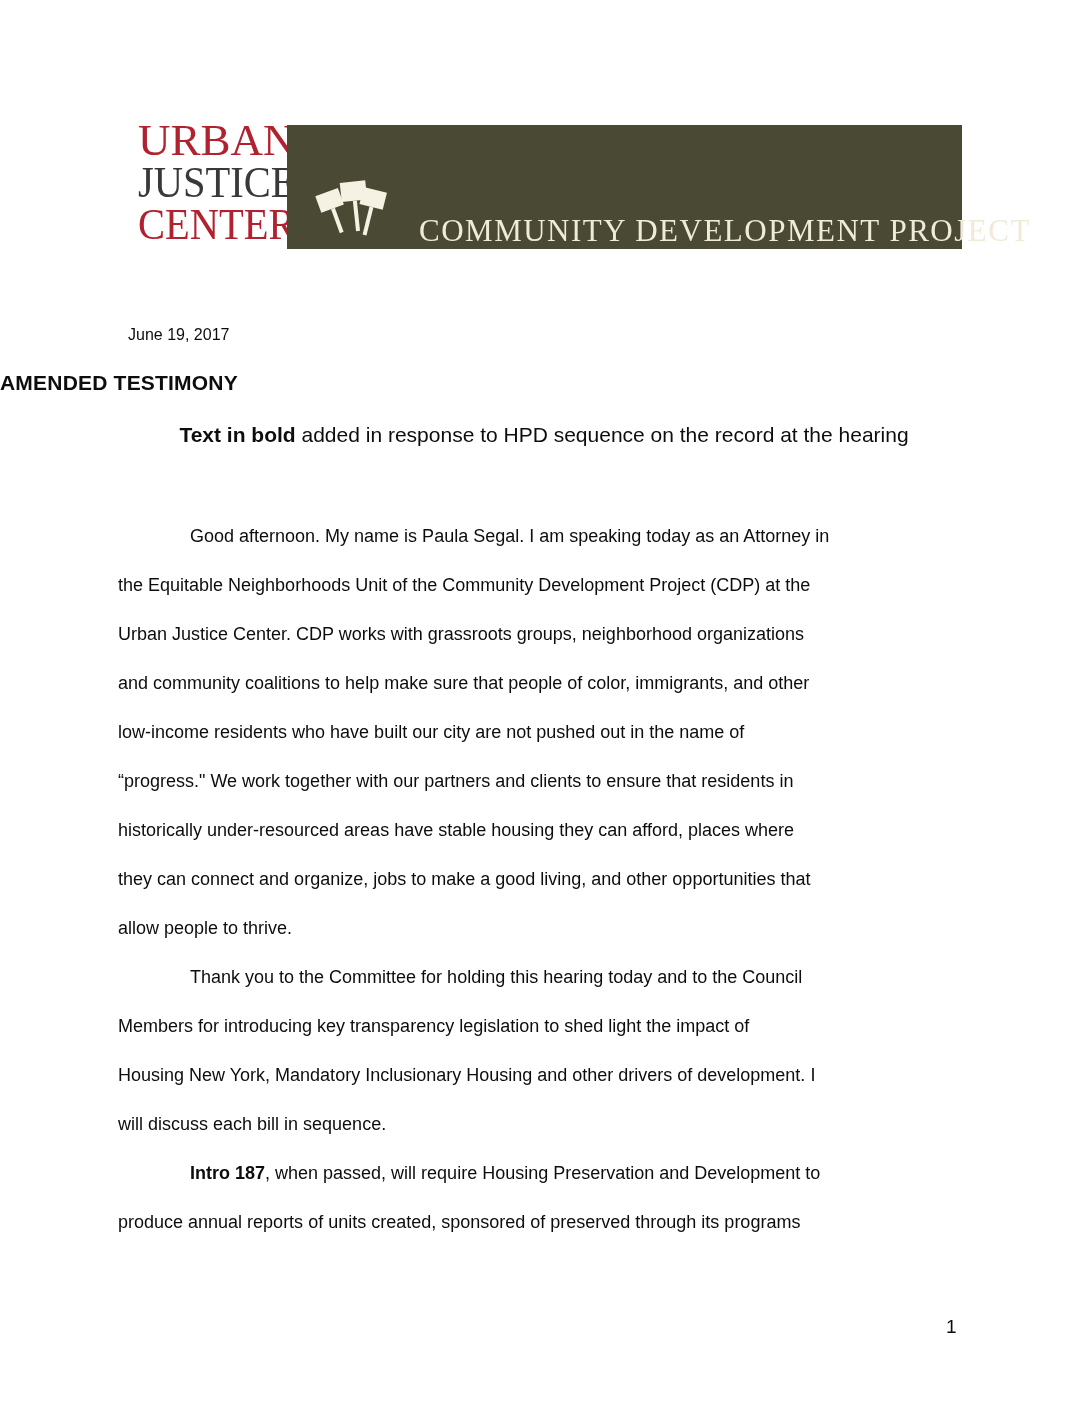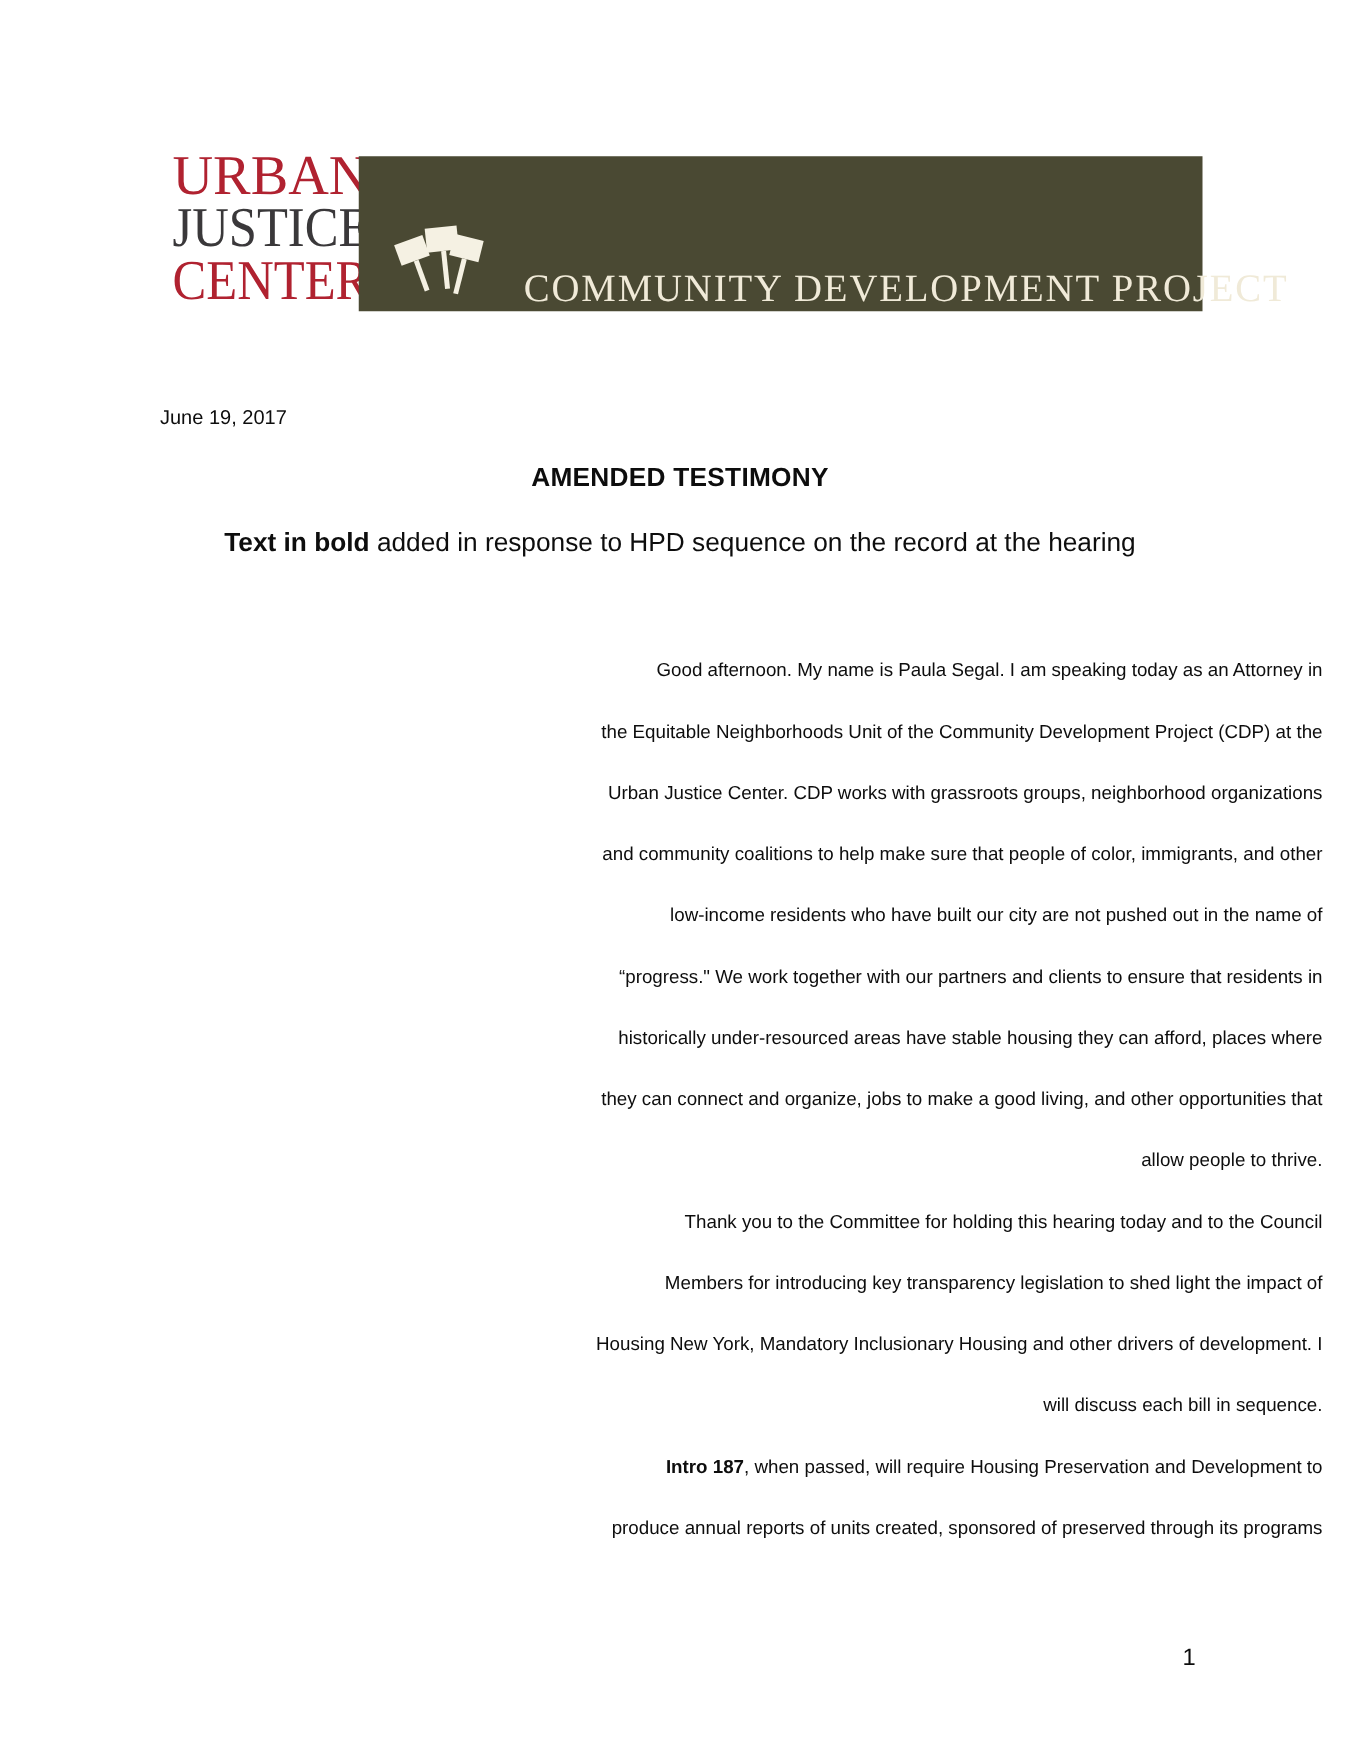--- a/index.html
+++ b/index.html
@@ -45,34 +45,33 @@
     white-space: nowrap;
   }
 
   
   .date {
     position: absolute; left: 128px; top: 326px;
     font-size: 16px;
   }
   .title {
     position: absolute; left: 0; top: 371px; width: 100%;
-    text-align: center;
+    text-align: left;
     font-size: 21px; font-weight: bold;
     letter-spacing: 0.2px;
   }
   .subtitle {
     position: absolute; left: 0; top: 423px; width: 100%;
     text-align: center;
     font-size: 21px;
   }
   .doc {
     position: absolute; left: 118px; top: 512px; width: 940px;
-    font-size: 15px;
+    font-size: 18px;
     line-height: 49px;
-    text-align: right;
   }
   .doc p {
     margin: 0;
     white-space: pre;      
     text-indent: 72px;     
   }
   .b { font-weight: bold; }
 
   .pagenum {
     position: absolute; left: 946px; top: 1316px;

